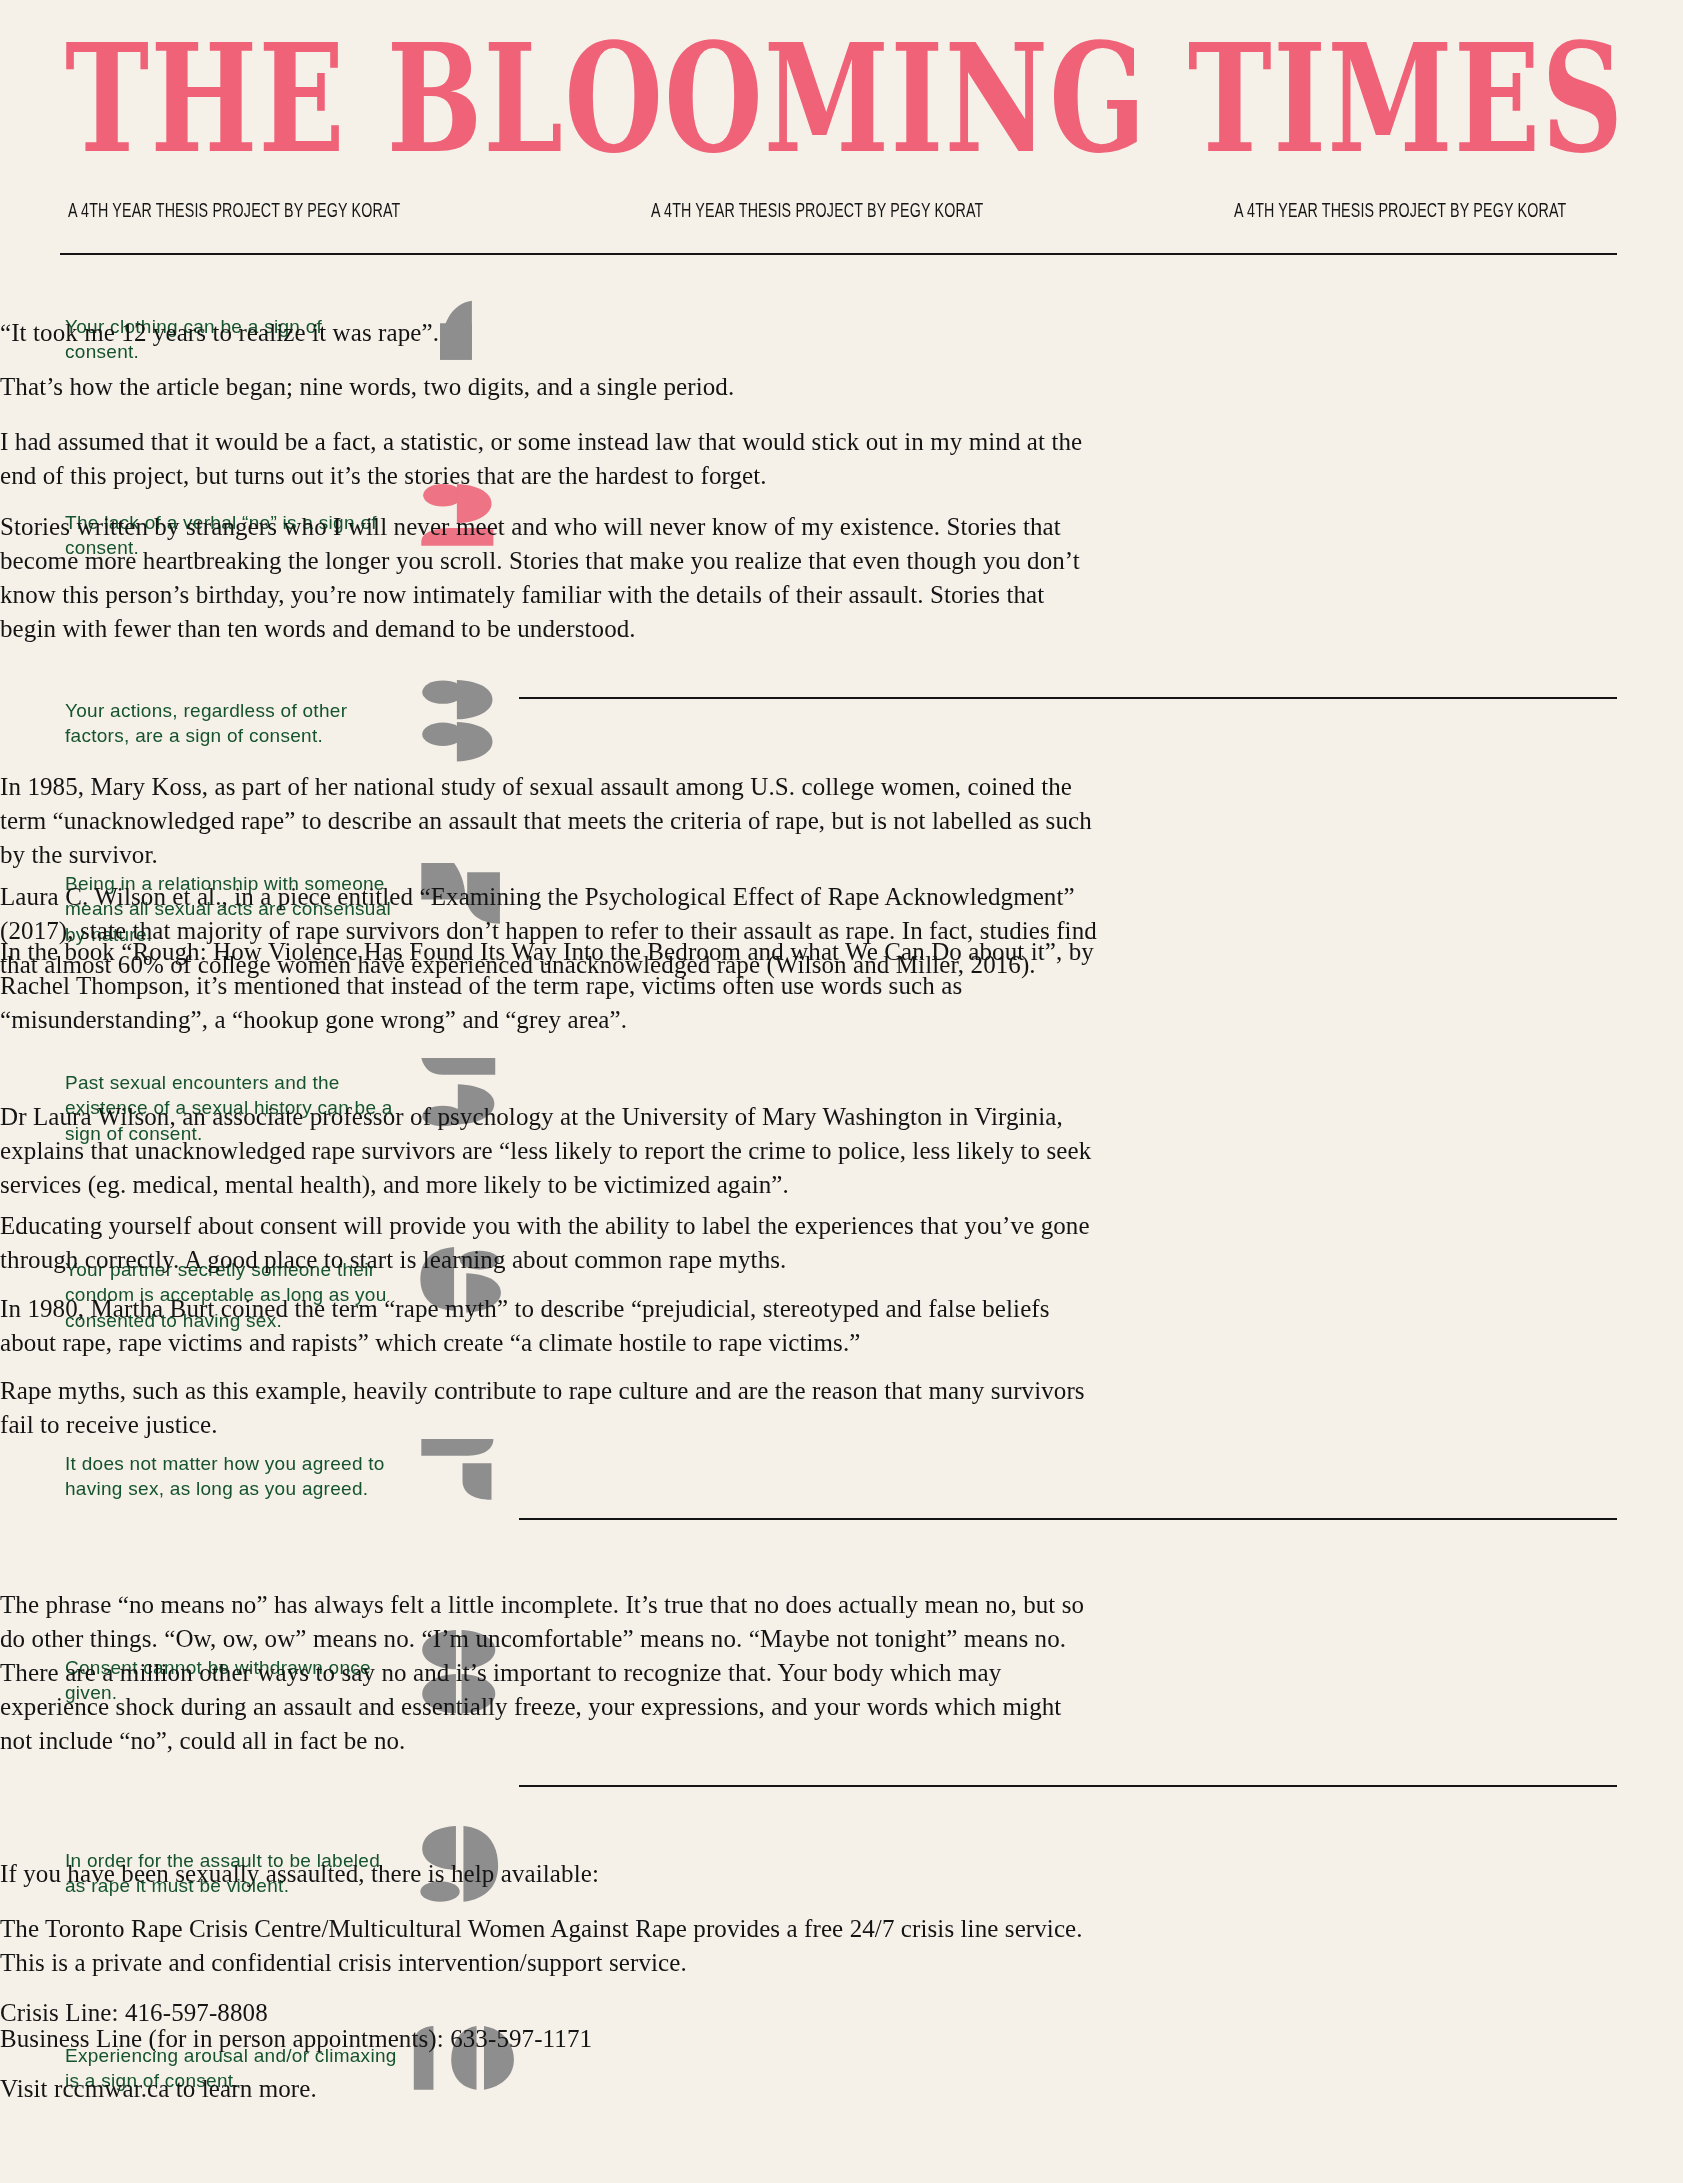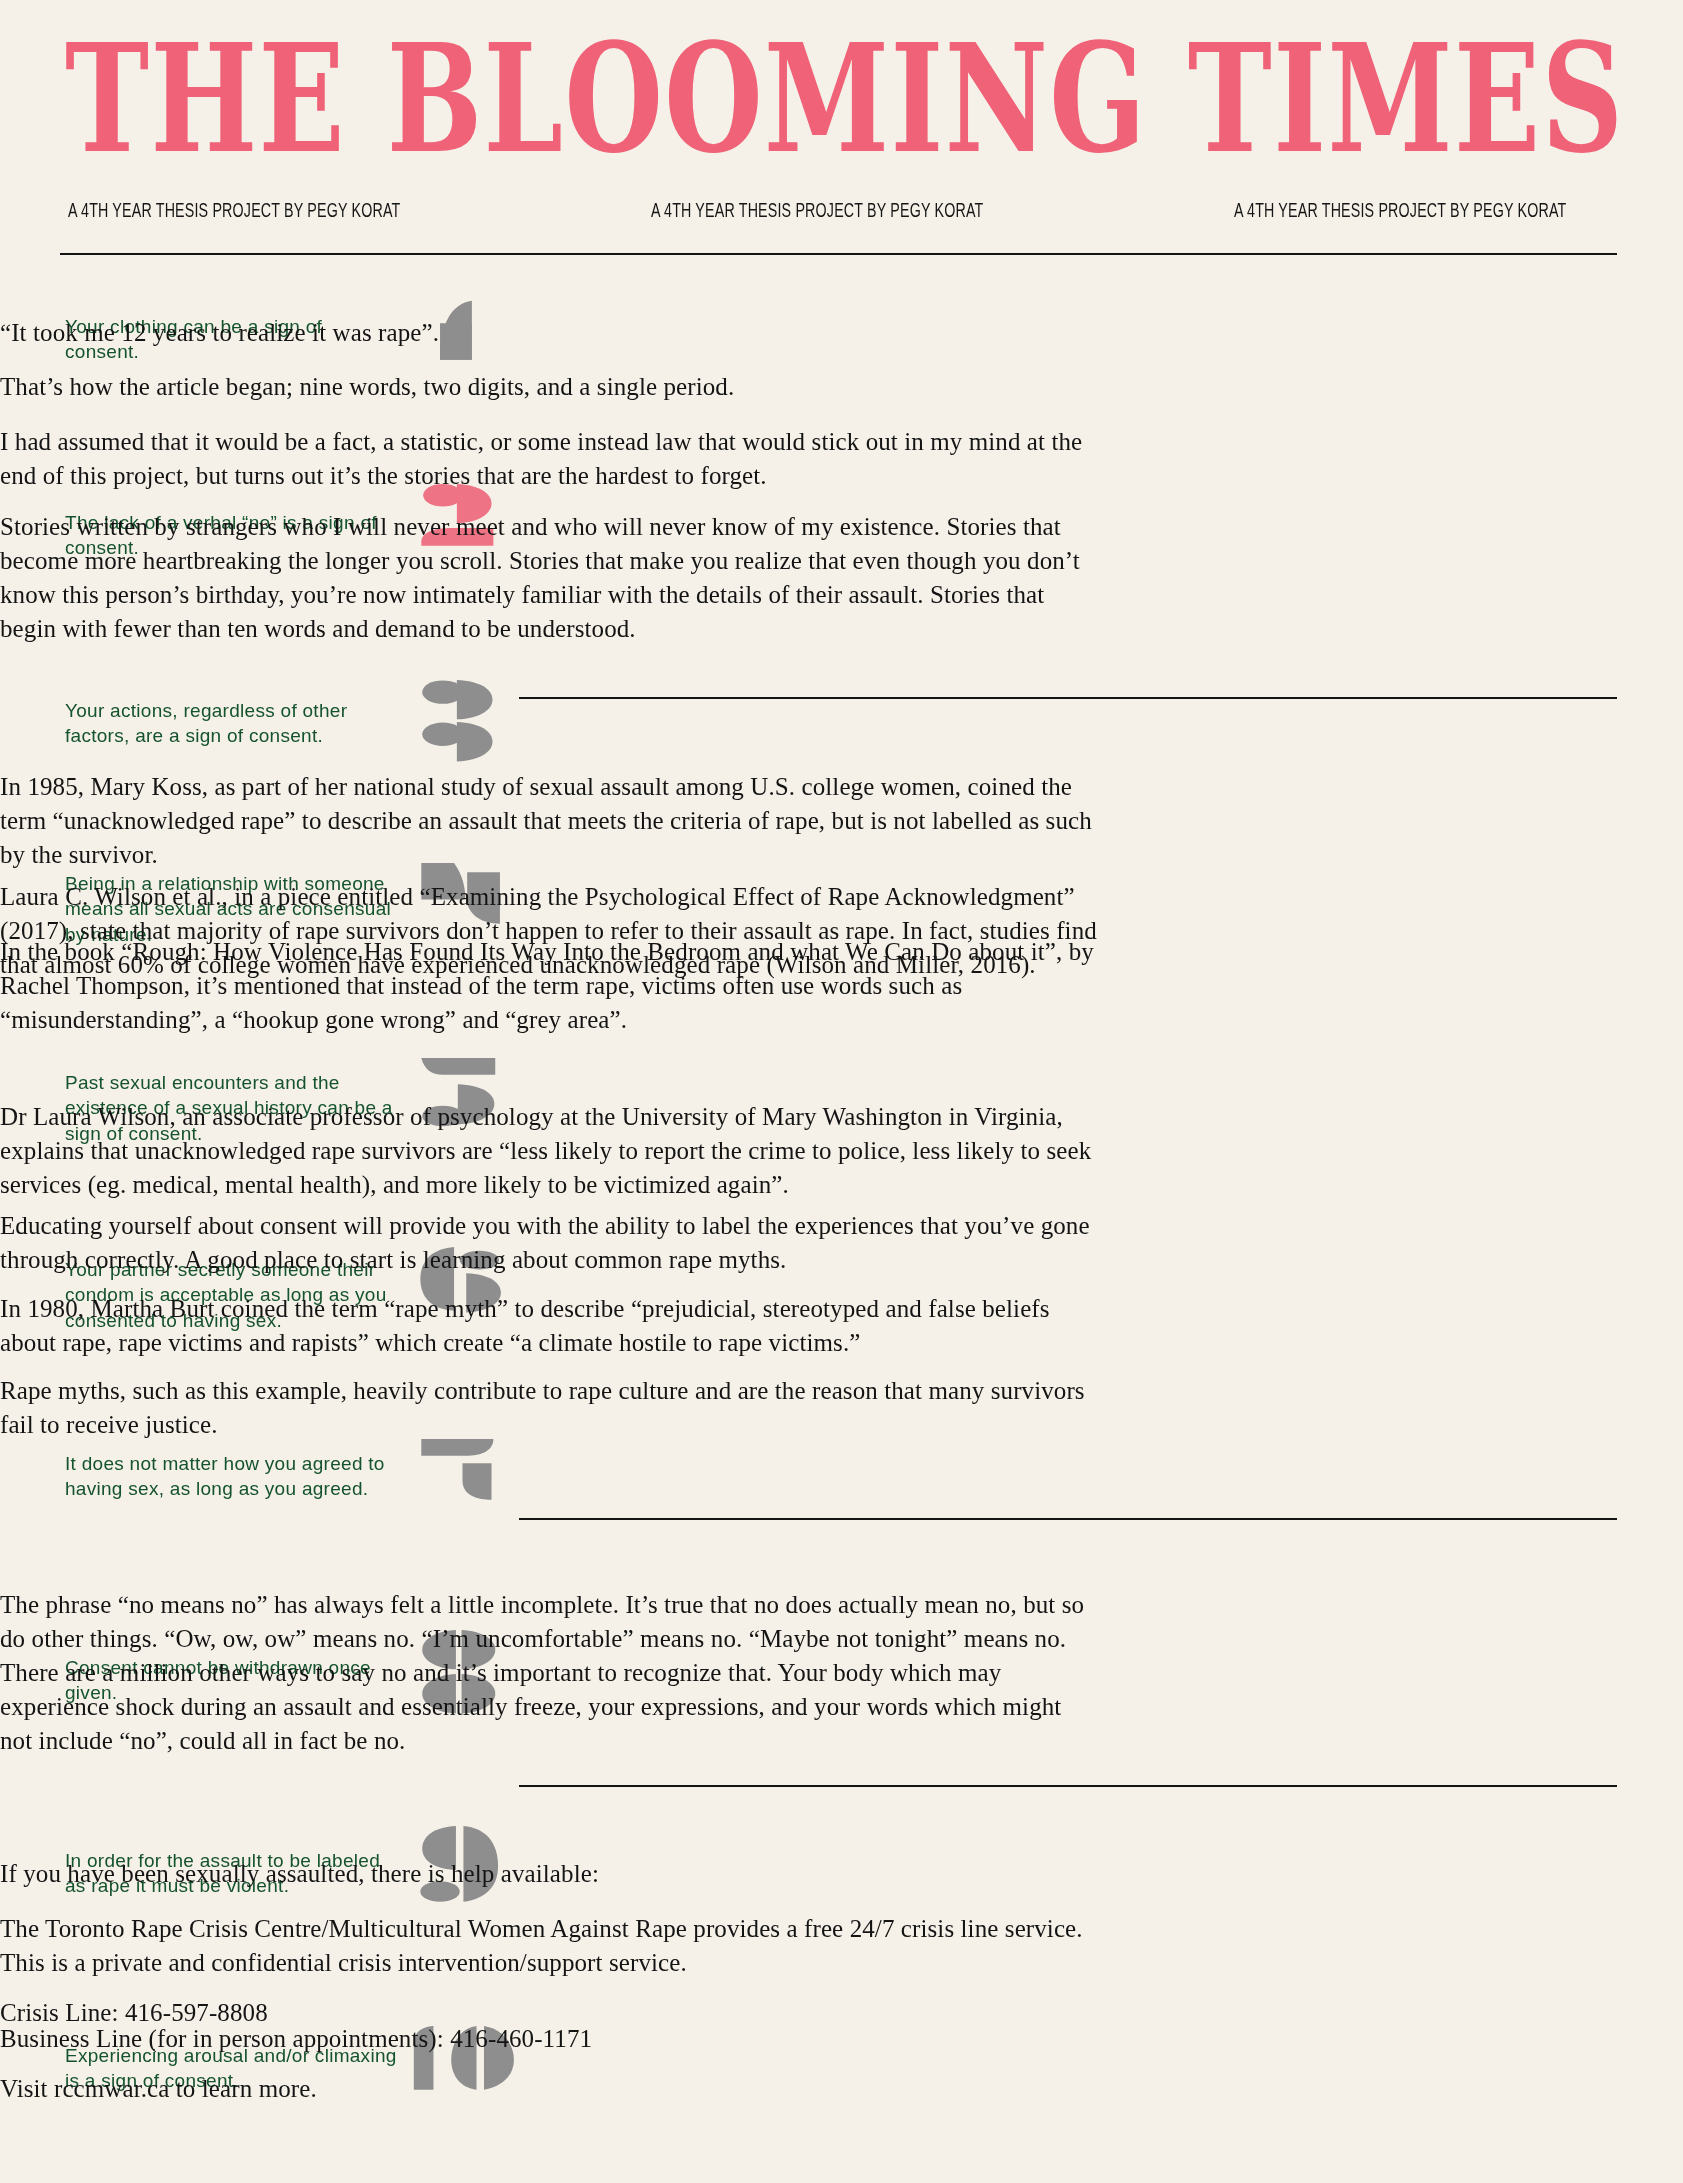--- a/index.html
+++ b/index.html
@@ -228,18 +228,18 @@
 
     <div class="divider" style="top:1518px"></div>
 
     <div class="para" style="top:1588px">The phrase “no means no” has always felt a little incomplete. It’s true that no does actually mean no, but so do other things. “Ow, ow, ow” means no. “I’m uncomfortable” means no. “Maybe not tonight” means no. There are a million other ways to say no and it’s important to recognize that. Your body which may experience shock during an assault and essentially freeze, your expressions, and your words which might not include “no”, could all in fact be no.</div>
 
     <div class="divider" style="top:1785px"></div>
 
     <div class="para" style="top:1857px">If you have been sexually assaulted, there is help available:</div>
     <div class="para" style="top:1912px">The Toronto Rape Crisis Centre/Multicultural Women Against Rape provides a free 24/7 crisis line service. This is a private and confidential crisis intervention/support service.</div>
     <div class="para" style="top:1996px">Crisis Line: 416-597-8808</div>
-    <div class="para" style="top:2022px">Business Line (for in person appointments): 416-460-1171</div>
+    <div class="para" style="top:2022px">Business Line (for in person appointments): 633-597-1171</div>
     <div class="para" style="top:2072px">Visit rccmwar.ca to learn more.</div>
 
   </div>
 </div>
 
 
 </body></html>

